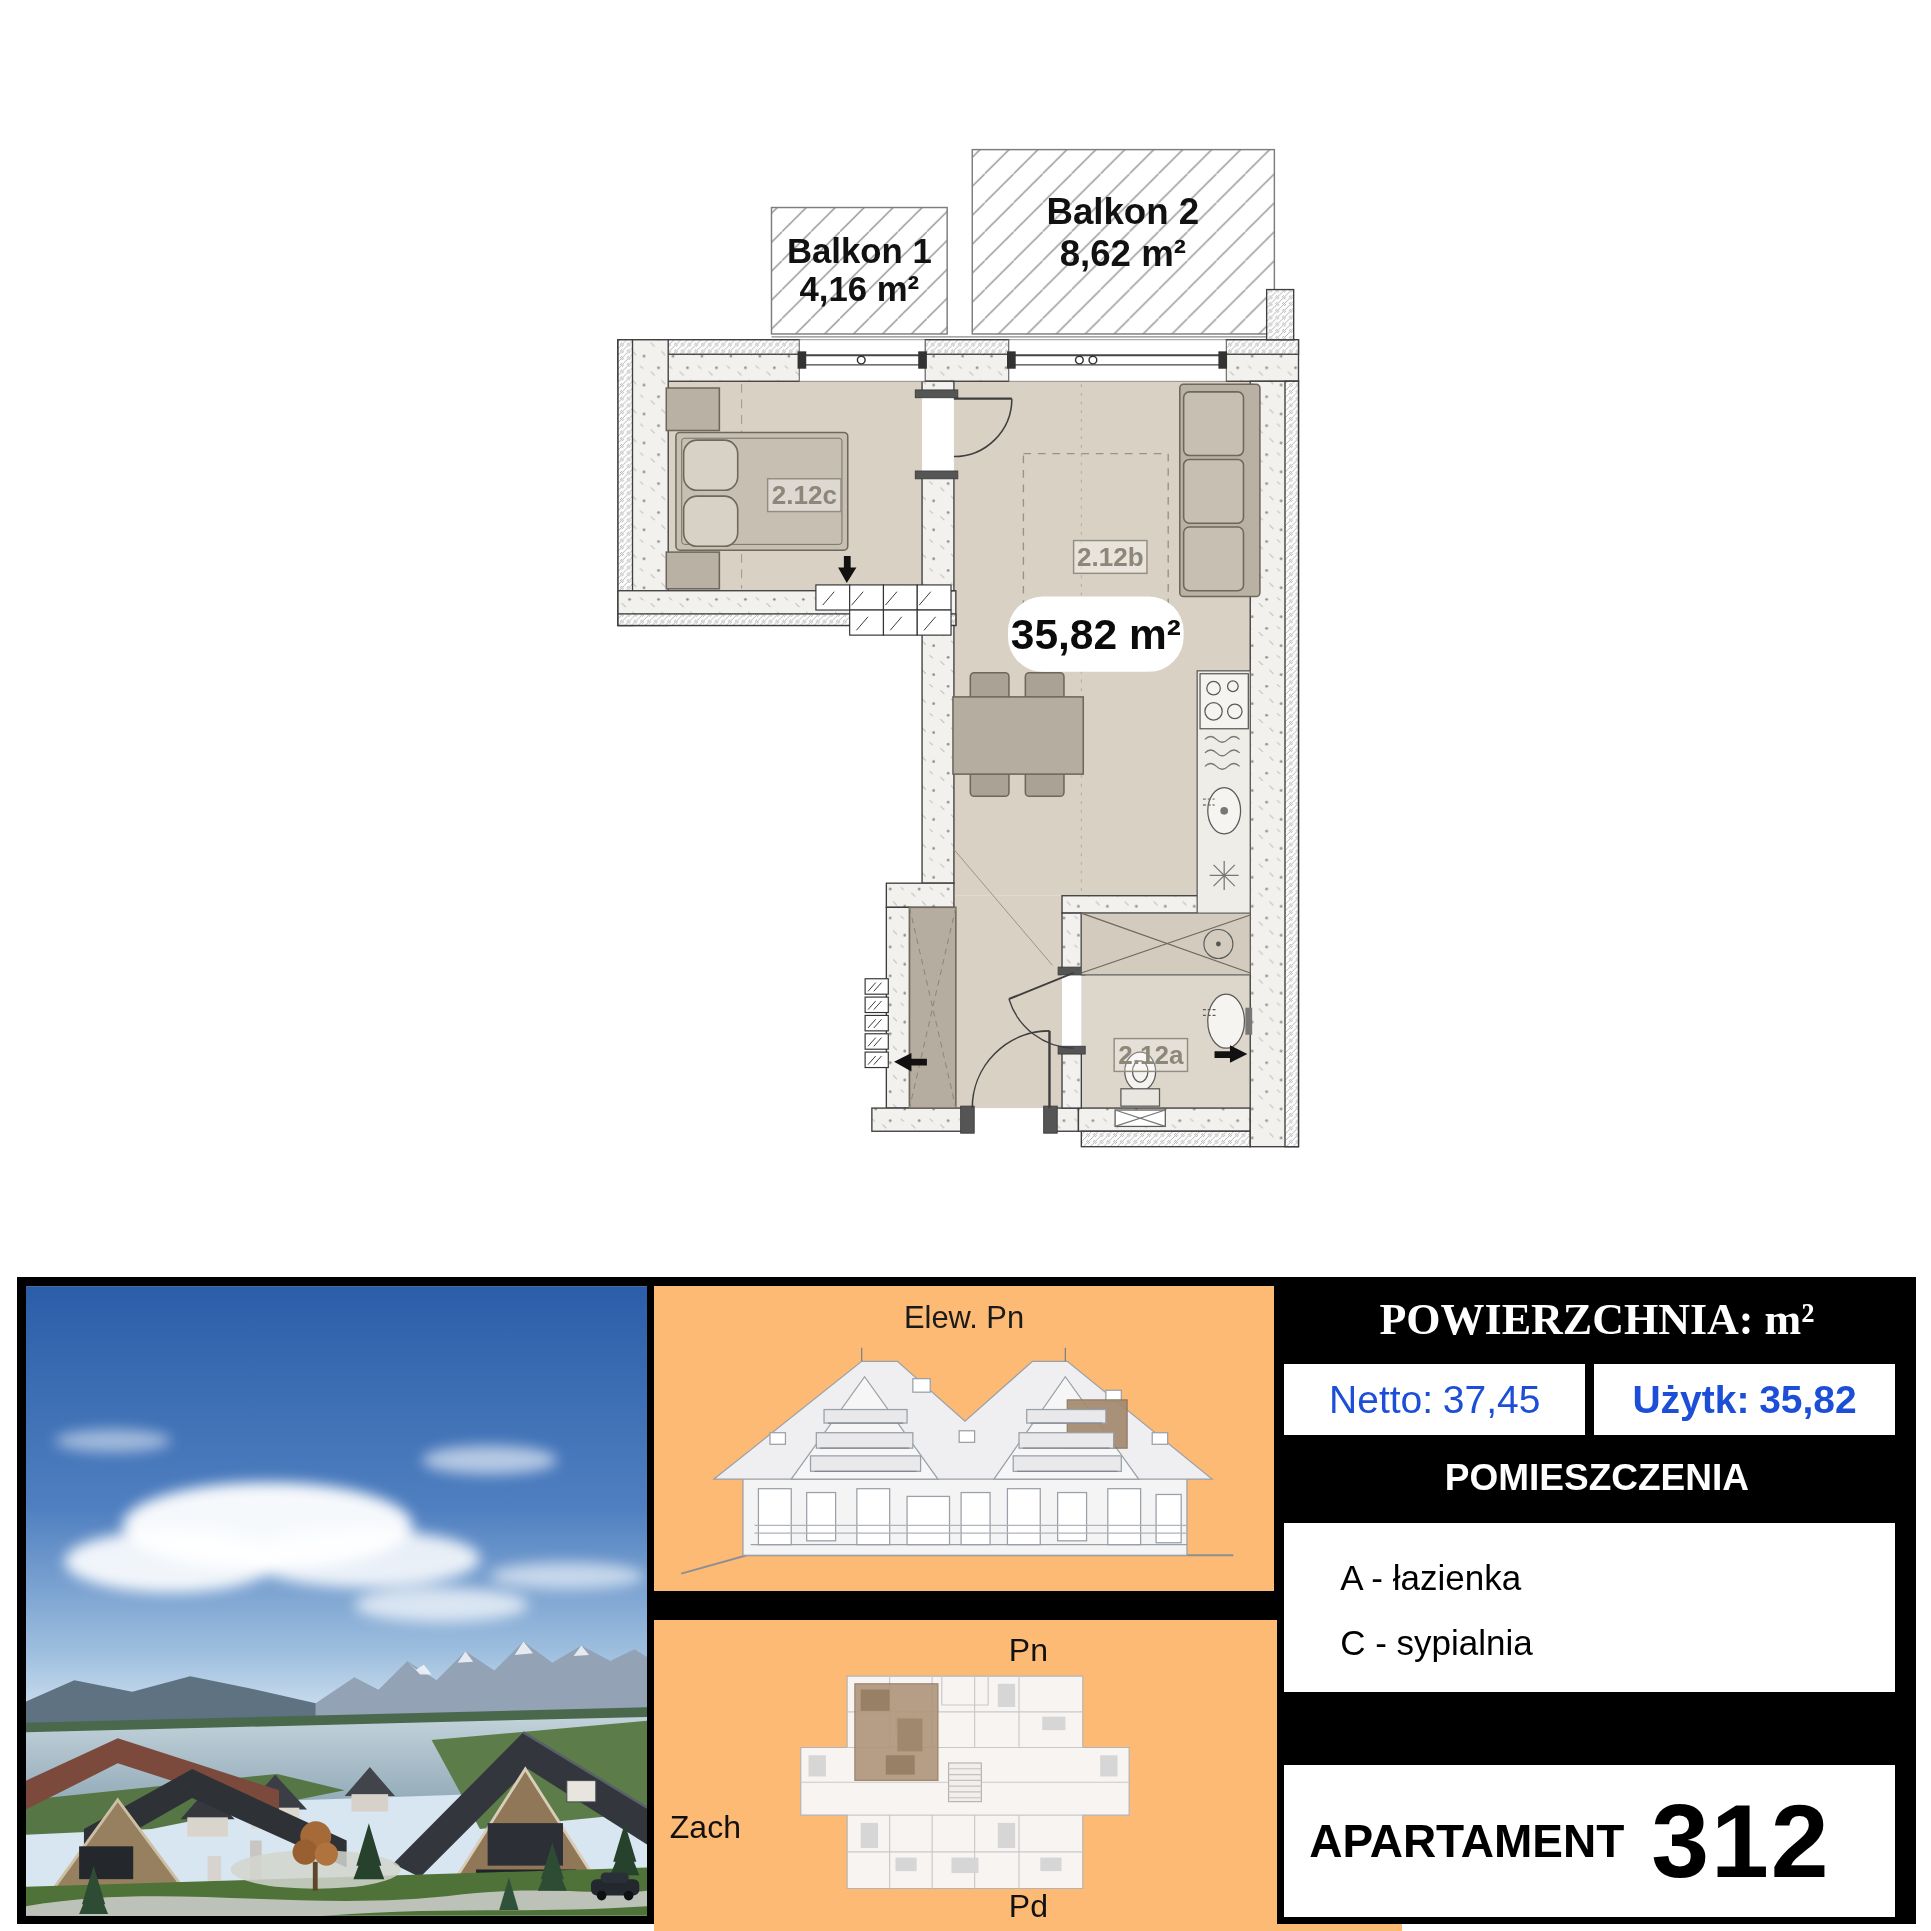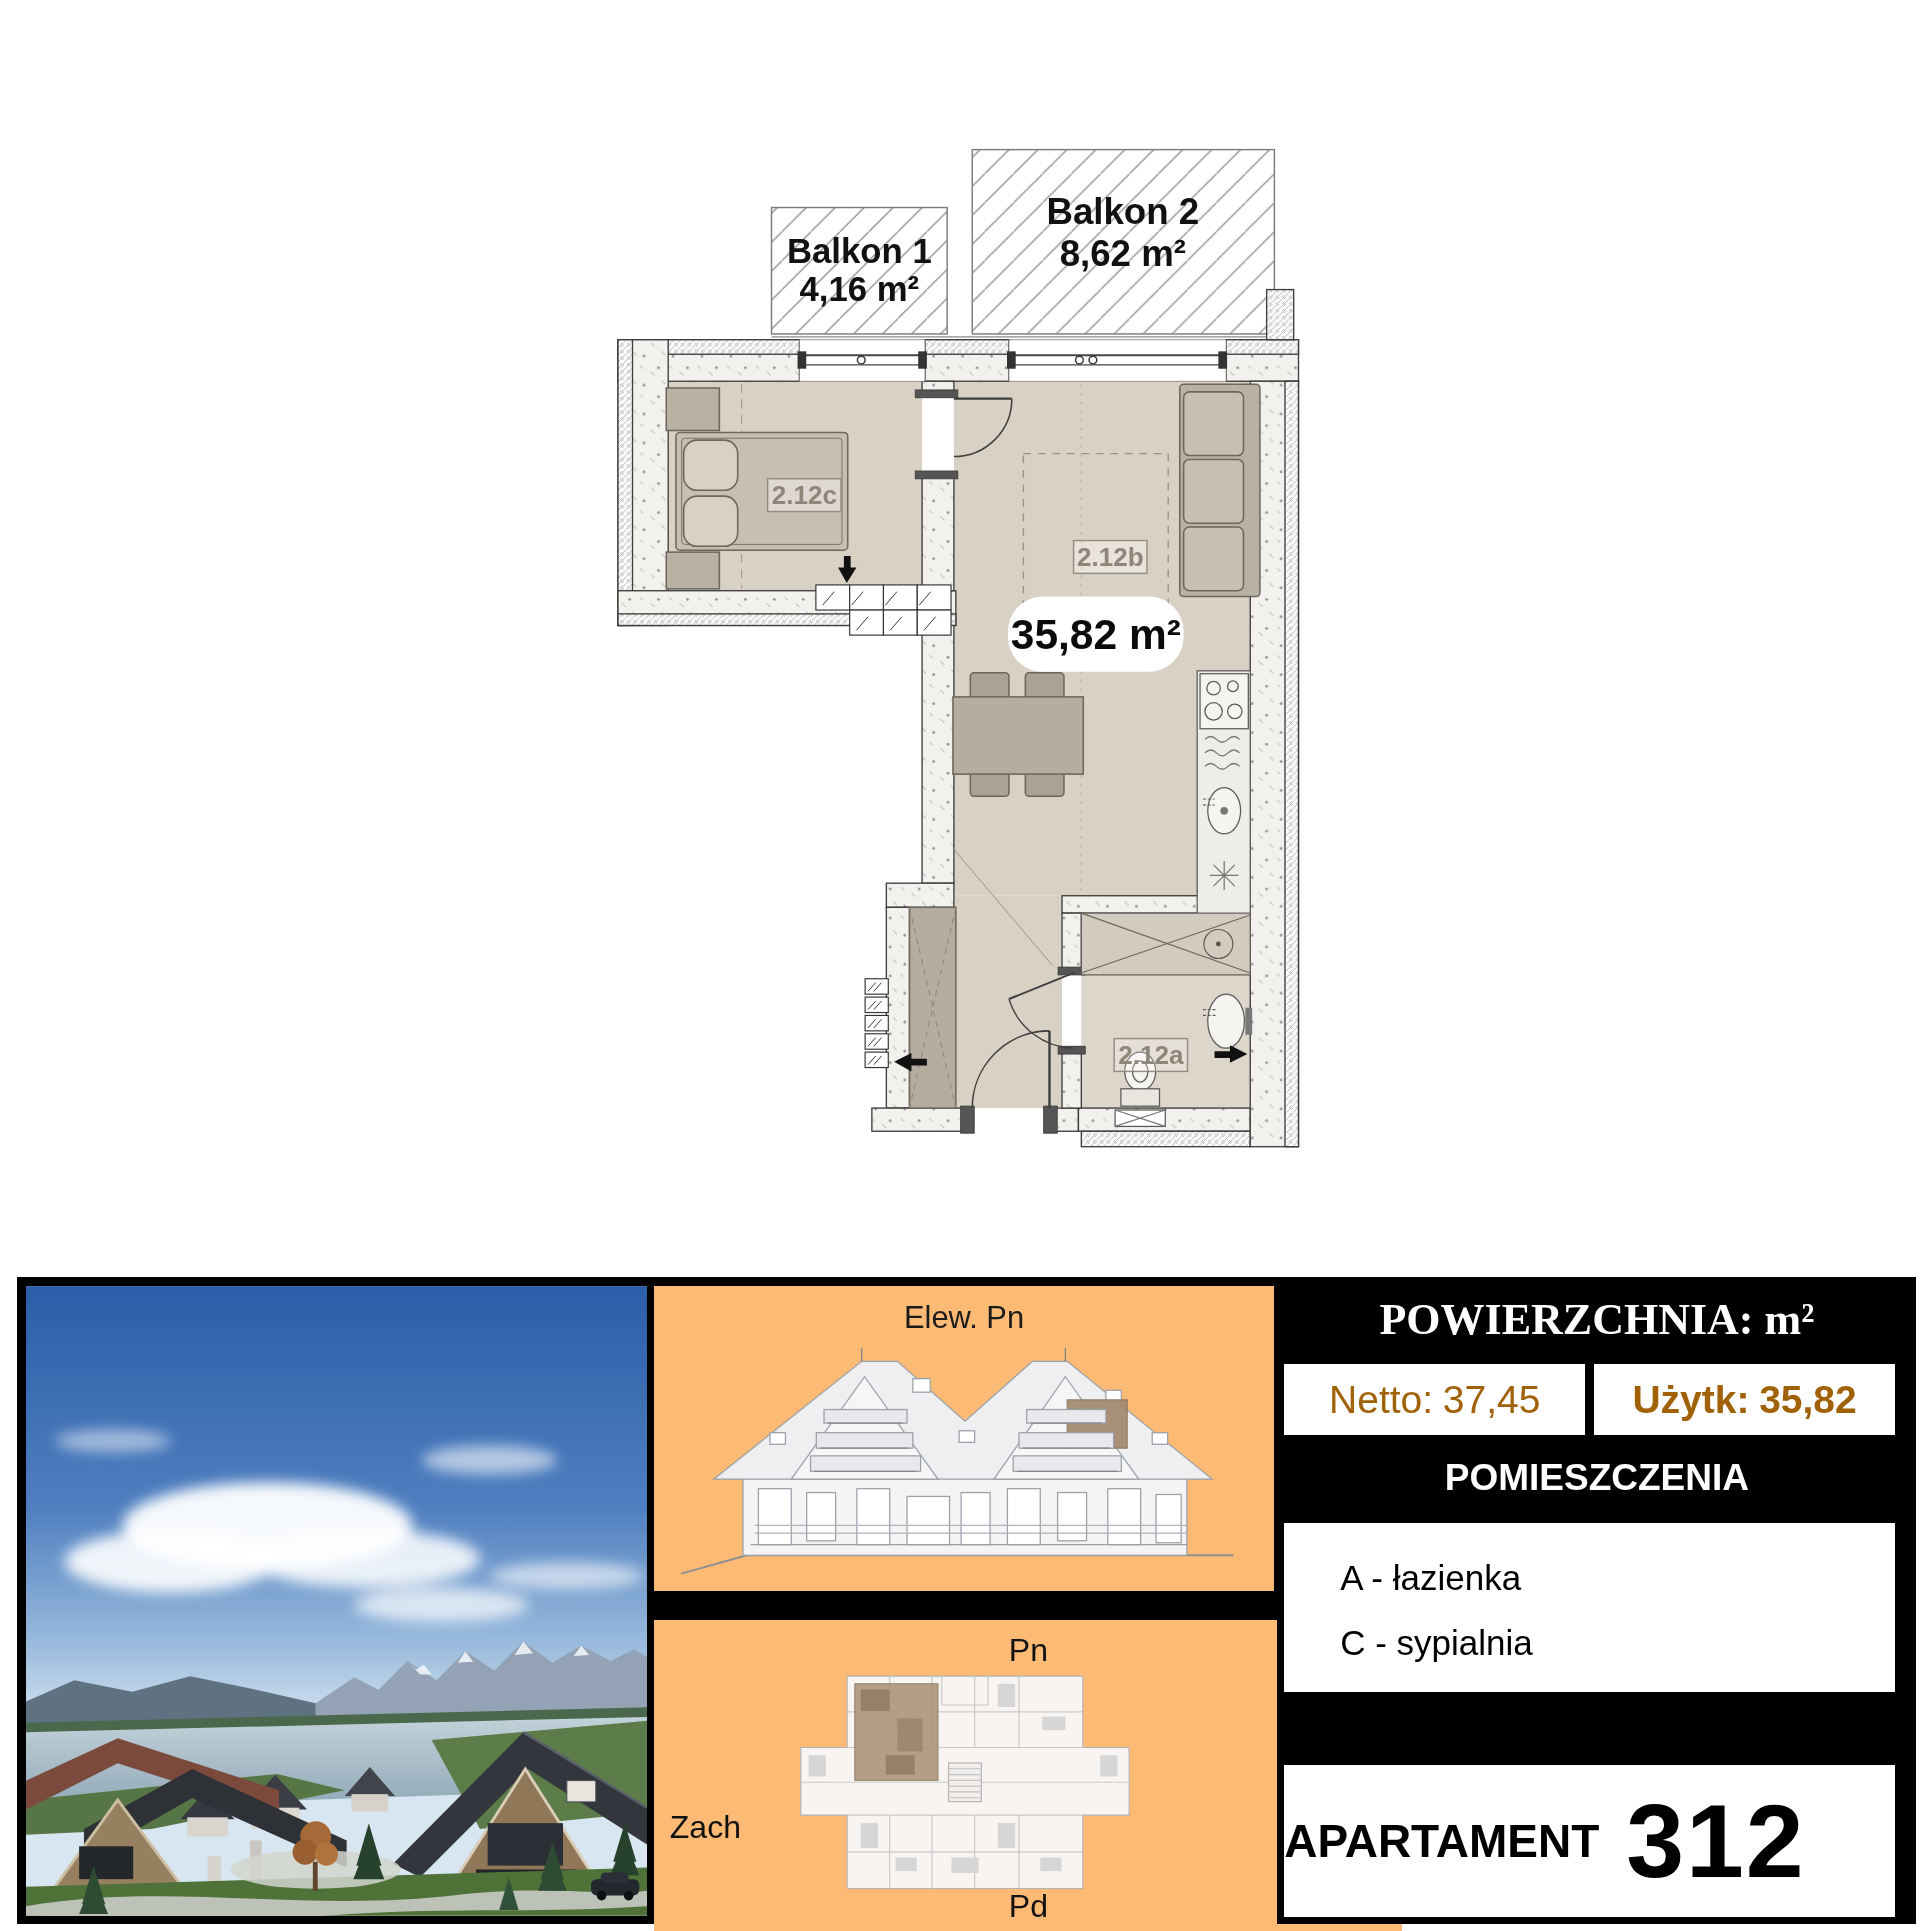--- a/index.html
+++ b/index.html
@@ -18,30 +18,30 @@
   .keyplan-panel{left:637px;top:343px;width:748px;height:313px;}
   .keyplan-label{position:absolute;font-size:32px;color:#111;}
   .kp-n{top:11.6px;left:50%;transform:translateX(-50%);}
   .kp-s{bottom:7.7px;left:50%;transform:translateX(-50%);}
   .kp-w{top:189px;left:15.4px;}
   .kp-e{top:189px;right:11.6px;}
 
   .info-panel{position:absolute;left:1260px;top:0;width:639px;height:647px;background:#000;color:#fff;}
   .info-header{height:85px;line-height:85px;text-align:center;font-weight:bold;font-size:44px;color:#fff;font-family:Liberation Serif, serif;}
   .metric-row{position:absolute;left:6.8px;top:87px;width:611px;height:71px;display:flex;gap:8.7px;}
-  .metric-box{background:#fff;color:#a16207;flex:1;display:flex;align-items:center;justify-content:center;font-size:39px;white-space:nowrap;}
+  .metric-box{background:#fff;color:#1d4ed8;flex:1;display:flex;align-items:center;justify-content:center;font-size:39px;white-space:nowrap;}
   .metric-box .val{margin-left:9.7px;}
   .metric-box.bold{font-weight:bold;}
   .rooms-header{position:absolute;top:158px;left:0;width:100%;height:85px;display:flex;align-items:center;justify-content:center;font-weight:bold;font-size:37px;color:#fff;}
   .legend-box{position:absolute;left:6.8px;top:246px;width:611px;height:169px;background:#fff;color:#000;font-size:35px;}
   .legend-grid{display:grid;grid-template-columns:1fr;padding:35px 0 0 56px;row-gap:25px;}
   .level-row{position:absolute;left:0;top:415px;width:100%;height:68px;display:flex;align-items:center;justify-content:space-between;padding:0 33px;box-sizing:border-box;font-weight:bold;font-size:44px;color:#fff;}
   .level-left span{margin-right:44px;}
   .apt-box{position:absolute;left:6.8px;top:488px;width:611px;height:152px;background:#fff;color:#000;display:flex;align-items:center;}
-  .apt-label{font-weight:bold;font-size:46px;}
+  .apt-label{font-weight:bold;font-size:46px;margin-left:25px;}
   .apt-number{font-weight:bold;font-size:104px;margin-left:27px;letter-spacing:1.9px;}
 </style>
 </head>
 <body>
 
 <div class="page">
 
   <div class="plan-wrap">
   <svg width="1931" height="1277" viewBox="0 0 2000 1323">
     <defs>

